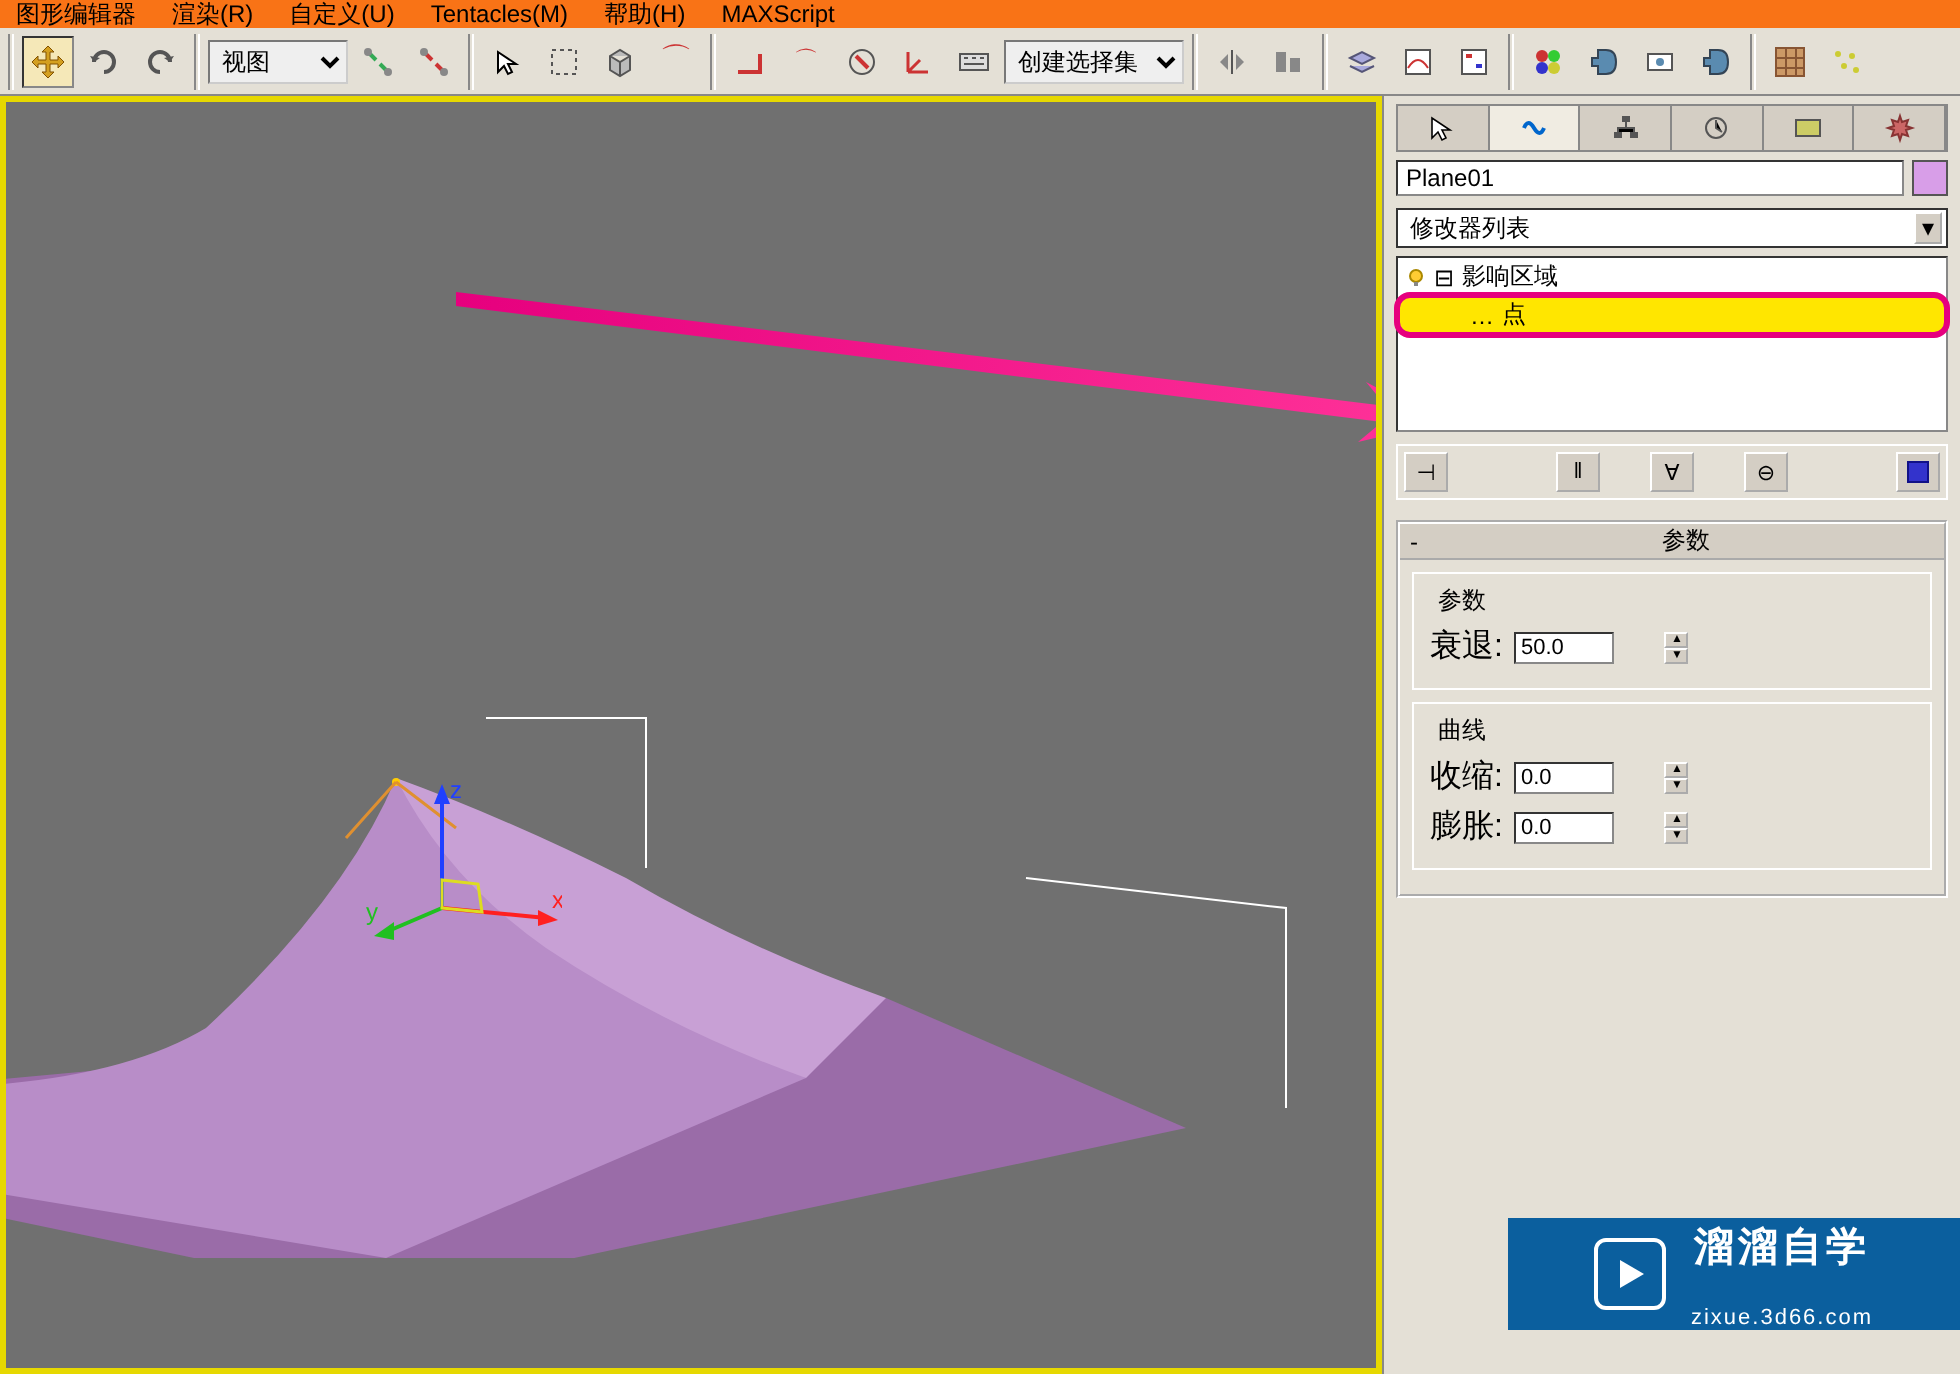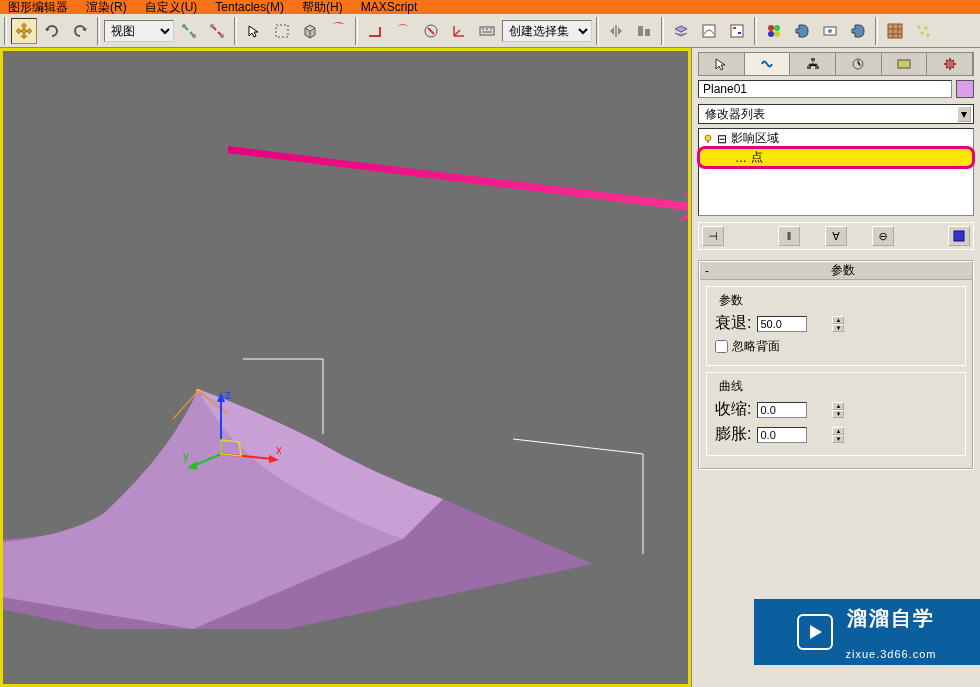--- a/index.html
+++ b/index.html
@@ -62,21 +62,21 @@
 .checkbox-row { display: flex; align-items: center; gap: 4px; margin: 4px 0; }
 
 
 .mountain { position: absolute; bottom: 55px; left: -30px; width: 700px; height: 500px; }
 .axis-gizmo { position: absolute; left: 178px; bottom: 200px; width: 100px; height: 100px; }
 
 
 .arrow-annotation { position: absolute; top: 90px; left: 220px; width: 500px; height: 90px; pointer-events: none; z-index: 10; }
 
 
-.watermark { position: absolute; right: 0; bottom: 22px; width: 226px; height: 66px; background: #0b5f9e; display: flex; align-items: center; justify-content: center; gap: 12px; color: #fff; }
+.watermark { position: absolute; right: 0; bottom: 22px; width: 226px; height: 56px; background: #0b5f9e; display: flex; align-items: center; justify-content: center; gap: 12px; color: #fff; }
 .watermark .play { width: 36px; height: 36px; border: 2px solid #fff; border-radius: 6px; display: flex; align-items: center; justify-content: center; }
 .watermark .txt { display: flex; flex-direction: column; align-items: center; }
 .watermark .txt .big { font-size: 20px; font-weight: bold; letter-spacing: 2px; }
 .watermark .txt .small { font-size: 11px; letter-spacing: 1px; margin-top: 16px; }
 </style>
 </head>
 <body>
 
 <div class="menubar">
   <span>图形编辑器</span>
@@ -379,24 +379,20 @@
           <div class="fieldset-title">参数</div>
           <div class="param-row">
             <span class="param-label">衰退:</span>
             <div class="spinner">
               <input value="50.0" style="">
               <div class="spinner-btns">
                   <div class="spinner-btn">▲</div>
                   <div class="spinner-btn">▼</div>
                 </div>
             </div>
-          </div>
-          <div class="checkbox-row">
-            <input type="checkbox" style="">
-            <span>忽略背面</span>
           </div>
         </div>
         <div class="fieldset">
           <div class="fieldset-title">曲线</div>
           <div class="param-row">
             <span class="param-label">收缩:</span>
             <div class="spinner">
               <input value="0.0" style="">
               <div class="spinner-btns">
                   <div class="spinner-btn">▲</div>

